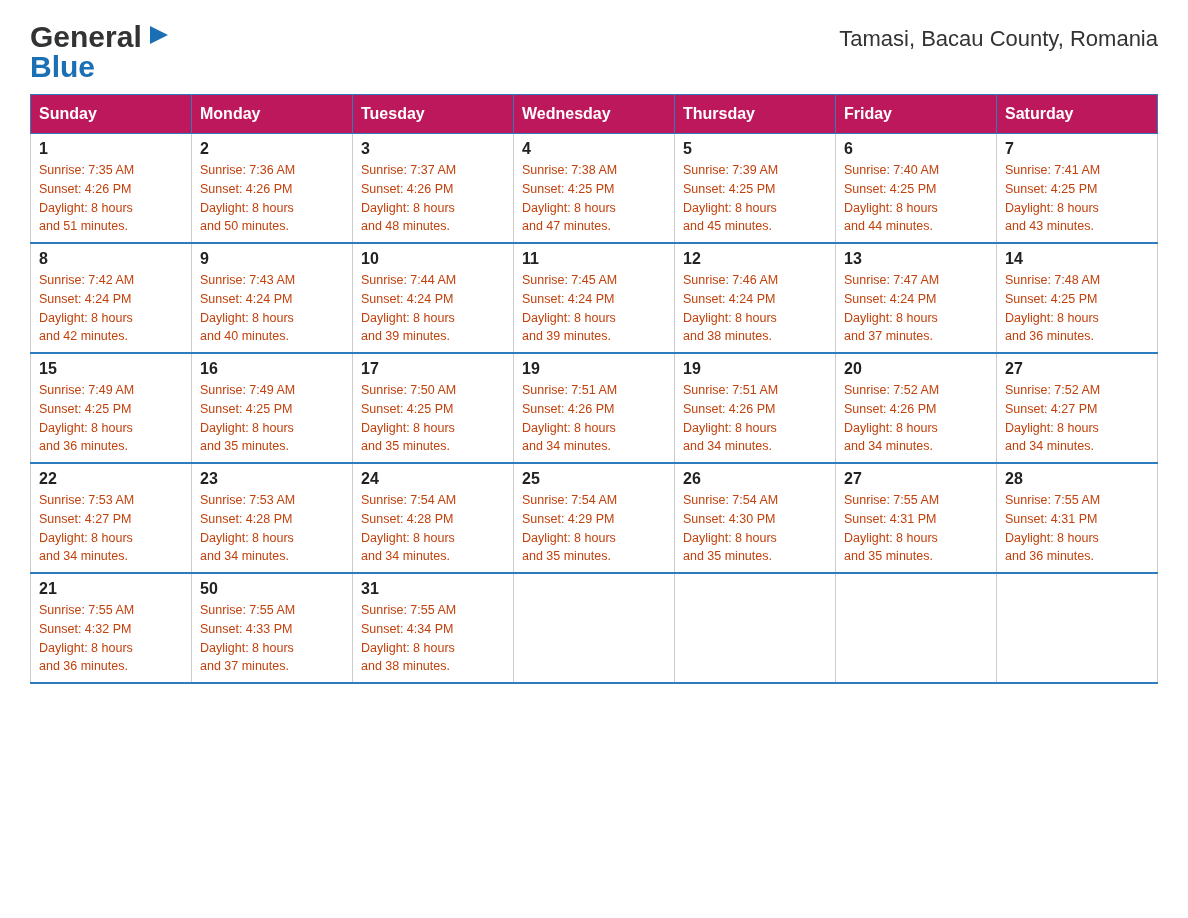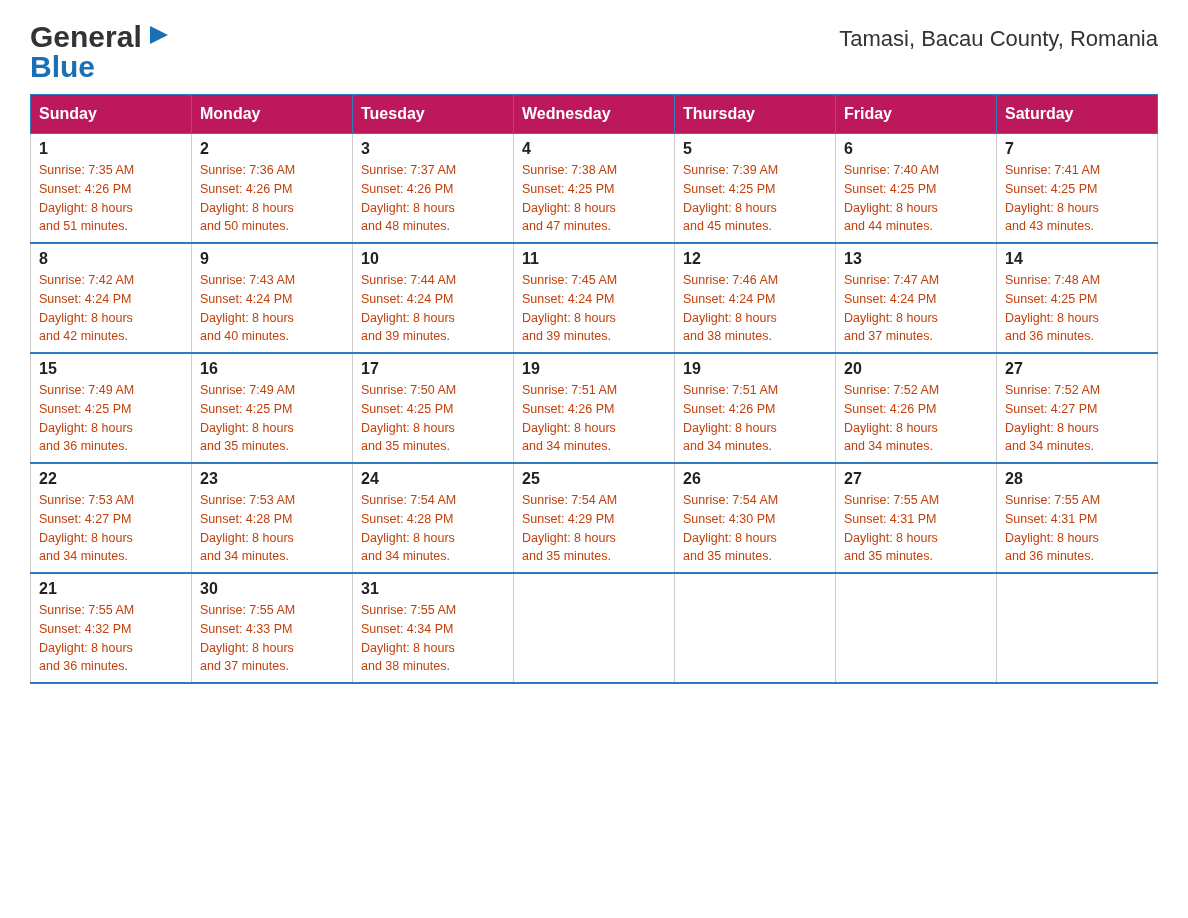--- a/index.html
+++ b/index.html
@@ -233,21 +233,21 @@
         <span class="day-num">28</span>
         <span class="day-info">Sunrise: 7:55 AM<br>Sunset: 4:31 PM<br>Daylight: 8 hours<br>and 36 minutes.</span>
       </td>
       </tr>
       <tr class="week-row">
         <td>
         <span class="day-num">21</span>
         <span class="day-info">Sunrise: 7:55 AM<br>Sunset: 4:32 PM<br>Daylight: 8 hours<br>and 36 minutes.</span>
       </td>
         <td>
-        <span class="day-num">30</span>
+        <span class="day-num">50</span>
         <span class="day-info">Sunrise: 7:55 AM<br>Sunset: 4:33 PM<br>Daylight: 8 hours<br>and 37 minutes.</span>
       </td>
         <td>
         <span class="day-num">31</span>
         <span class="day-info">Sunrise: 7:55 AM<br>Sunset: 4:34 PM<br>Daylight: 8 hours<br>and 38 minutes.</span>
       </td>
         <td class="empty-cell"></td>
         <td class="empty-cell"></td>
         <td class="empty-cell"></td>
         <td class="empty-cell"></td>

